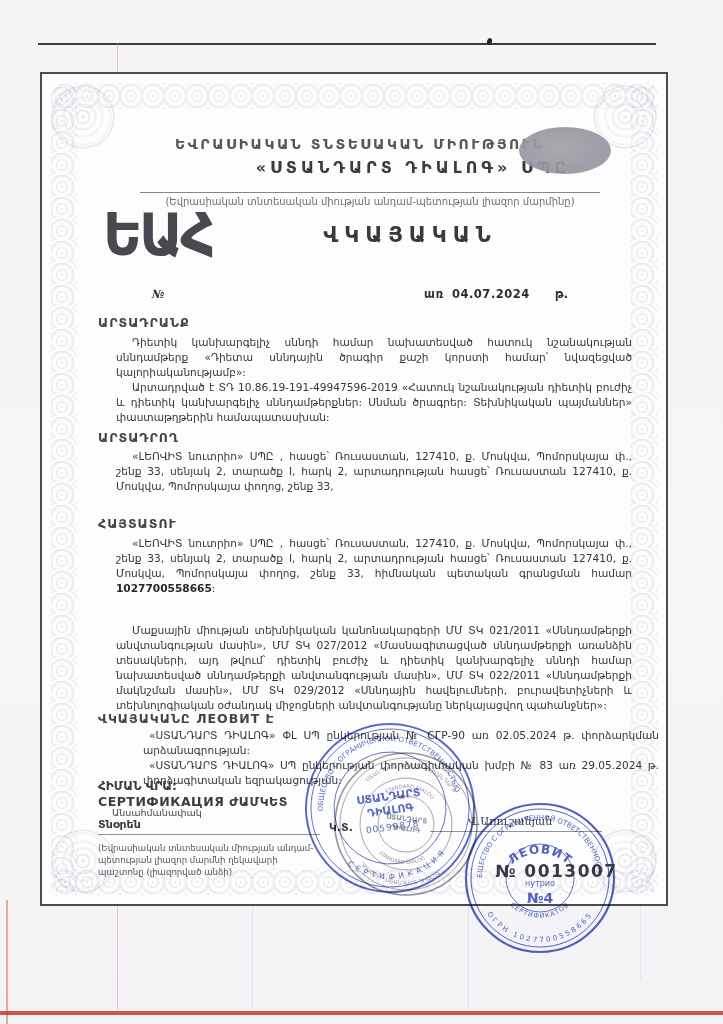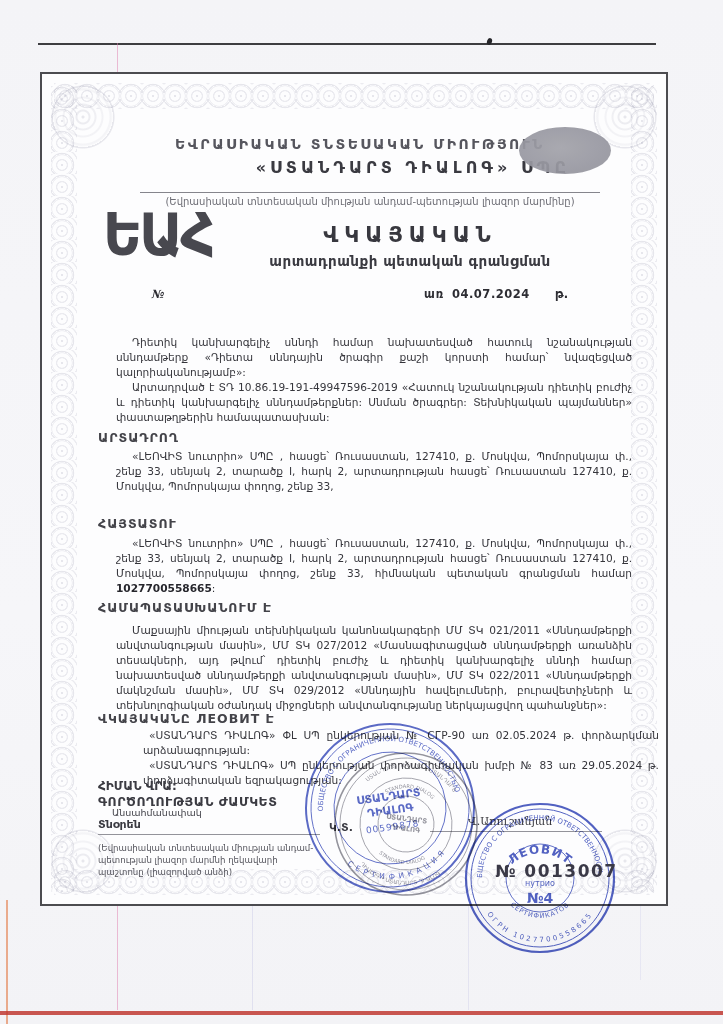--- a/index.html
+++ b/index.html
@@ -135,55 +135,54 @@
 
   <div class="abs union-name">ԵՎՐԱՍԻԱԿԱՆ ՏՆՏԵՍԱԿԱՆ ՄԻՈՒԹՅՈՒՆ</div>
   <div class="abs org-name">«ՍՏԱՆԴԱՐՏ ԴԻԱԼՈԳ» ՍՊԸ</div>
   <div class="abs oval-stamp"></div>
   <div class="abs header-divider"></div>
   <div class="abs org-note">(Եվրասիական տնտեսական միության անդամ-պետության լիազոր մարմինը)</div>
 
   <div class="abs eac-logo">ԵԱՀ</div>
 
   <div class="abs cert-title">ՎԿԱՅԱԿԱՆ</div>
-  <div class="abs cert-subtitle">արտադրանքի  պետական գրանցման</div>
 
   <div class="abs numrow no-label">№</div>
   <div class="abs numrow date-prep">առ</div>
   <div class="abs numrow reg-date">04.07.2024</div>
   <div class="abs numrow year-sfx">թ.</div>
 
+  <div class="abs sec-head h-product">ԱՐՏԱԴՐԱՆՔ</div>
   <div class="body t-product">
     <p>Դիետիկ կանխարգելիչ սննդի համար նախատեսված հատուկ նշանակության սննդամթերք «Դիետա սննդային ծրագիր քաշի կորստի համար՝ նվազեցված կալորիականությամբ»:</p>
     <p>Արտադրված է ՏԴ 10.86.19-191-49947596-2019 «Հատուկ նշանակության դիետիկ բուժիչ և դիետիկ կանխարգելիչ սննդամթերքներ: Սնման ծրագրեր: Տեխնիկական պայմաններ» փաստաթղթերին համապատասխան:</p>
   </div>
 
   <div class="abs sec-head h-manufacturer">ԱՐՏԱԴՐՈՂ</div>
   <div class="body t-manufacturer">
     <p>«ԼԵՈՎԻՏ նուտրիո» ՍՊԸ , հասցե՝ Ռուսաստան, 127410, ք. Մոսկվա, Պոմորսկայա փ., շենք 33, սենյակ 2, տարածք I, հարկ 2, արտադրության հասցե՝ Ռուսաստան 127410, ք. Մոսկվա, Պոմորսկայա փողոց, շենք 33,</p>
   </div>
 
   <div class="abs sec-head h-applicant">ՀԱՅՏԱՏՈՒ</div>
   <div class="body t-applicant">
     <p><span>«ԼԵՈՎԻՏ նուտրիո» ՍՊԸ , հասցե՝ Ռուսաստան, 127410, ք. Մոսկվա, Պոմորսկայա փ., շենք 33, սենյակ 2, տարածք I, հարկ 2, արտադրության հասցե՝ Ռուսաստան 127410, ք. Մոսկվա, Պոմորսկայա փողոց, շենք 33, հիմնական պետական գրանցման համար </span><b class="ogrn">1027700558665</b><span>:</span></p>
   </div>
 
-  <div class="abs sec-head h-compliance">ՀԱՄԱՊԱՏԱՍԽԱՆՈՒՄ Է</div>
   <div class="body t-compliance">
     <p>Մաքսային միության տեխնիկական կանոնակարգերի ՄՄ ՏԿ 021/2011 «Սննդամթերքի անվտանգության մասին», ՄՄ ՏԿ 027/2012 «Մասնագիտացված սննդամթերքի առանձին տեսակների, այդ թվում՝ դիետիկ բուժիչ և դիետիկ կանխարգելիչ սննդի համար նախատեսված սննդամթերքի անվտանգության մասին», ՄՄ ՏԿ 022/2011 «Սննդամթերքի մակնշման մասին», ՄՄ ՏԿ 029/2012 «Սննդային հավելումների, բուրավետիչների և տեխնոլոգիական օժանդակ միջոցների անվտանգությանը ներկայացվող պահանջներ»:</p>
   </div>
 
   <div class="abs sec-head h-issued">ՎԿԱՅԱԿԱՆԸ ЛЕОВИТ Է</div>
   <div class="body t-issued">
     <p>«ՍՏԱՆԴԱՐՏ ԴԻԱԼՈԳ» ՓԼ ՍՊ ընկերության  № СГР-90 առ 02.05.2024 թ.  փորձարկման արձանագրության:</p>
     <p>«ՍՏԱՆԴԱՐՏ ԴԻԱԼՈԳ» ՍՊ ընկերության փորձագիտական խմբի № 83 առ 29.05.2024 թ.  փորձագիտական եզրակացության:</p>
   </div>
   <div class="abs based-on">ՀԻՄԱՆ ՎՐԱ:</div>
 
-  <div class="abs validity-label">ԳՈՐԾՈՂՈՒԹՅԱՆ ԺԱՄԿԵՏ</div>
+  <div class="abs validity-label">СЕРТИФИКАЦИЯ ԺԱՄԿԵՏ</div>
   <div class="abs validity-value">Անսահմանափակ</div>
   <div class="abs sig-position">Տնօրեն</div>
   <div class="abs sig-line-left"></div>
   <div class="abs footnote">(Եվրասիական տնտեսական միության անդամ-պետության լիազոր մարմնի ղեկավարի պաշտոնը (լիազորված անձի)</div>
   <div class="abs seal-mark">Կ.Տ.</div>
   <div class="abs sig-name-right">Վ.Առուշանյան</div>
   <div class="abs sig-line-right"></div>
 
   <svg class="stamp stamp-center-blue" width="176" height="176" viewBox="0 0 176 176">
     <defs>

